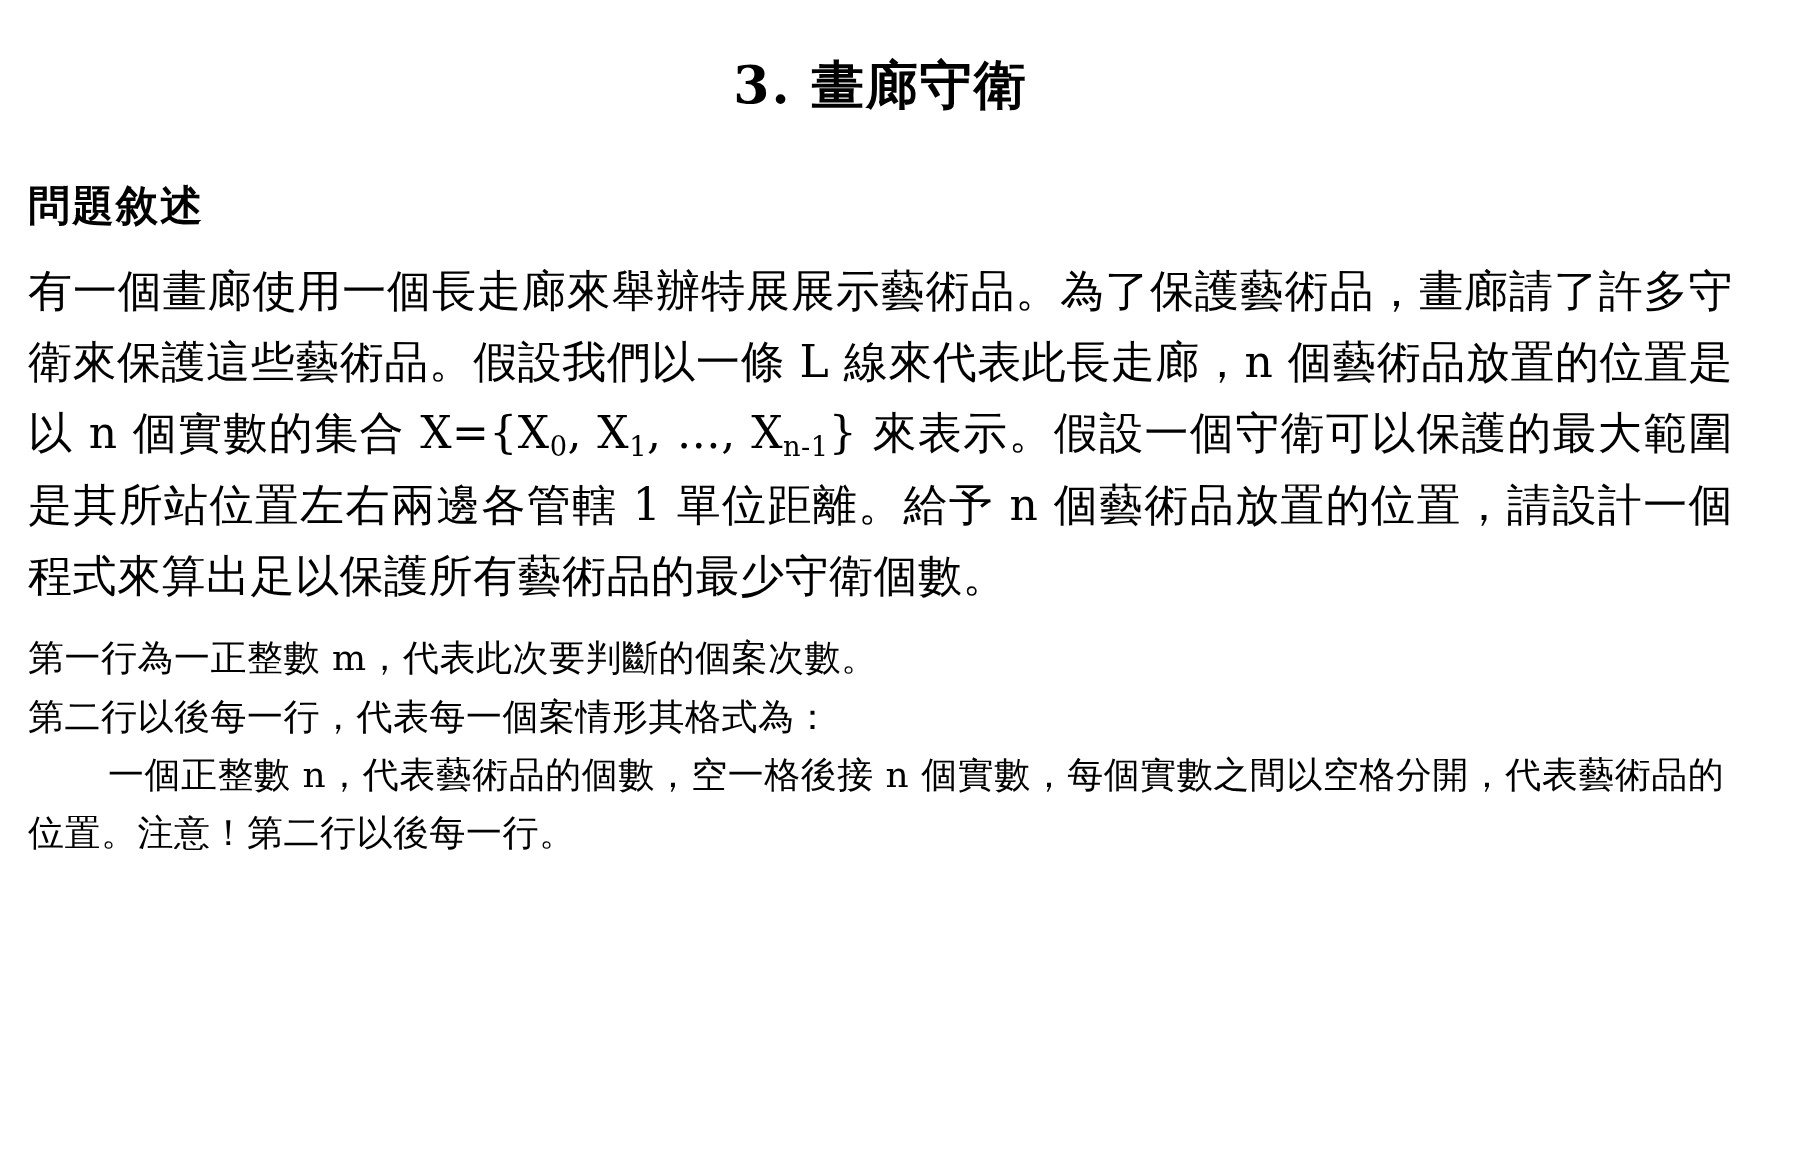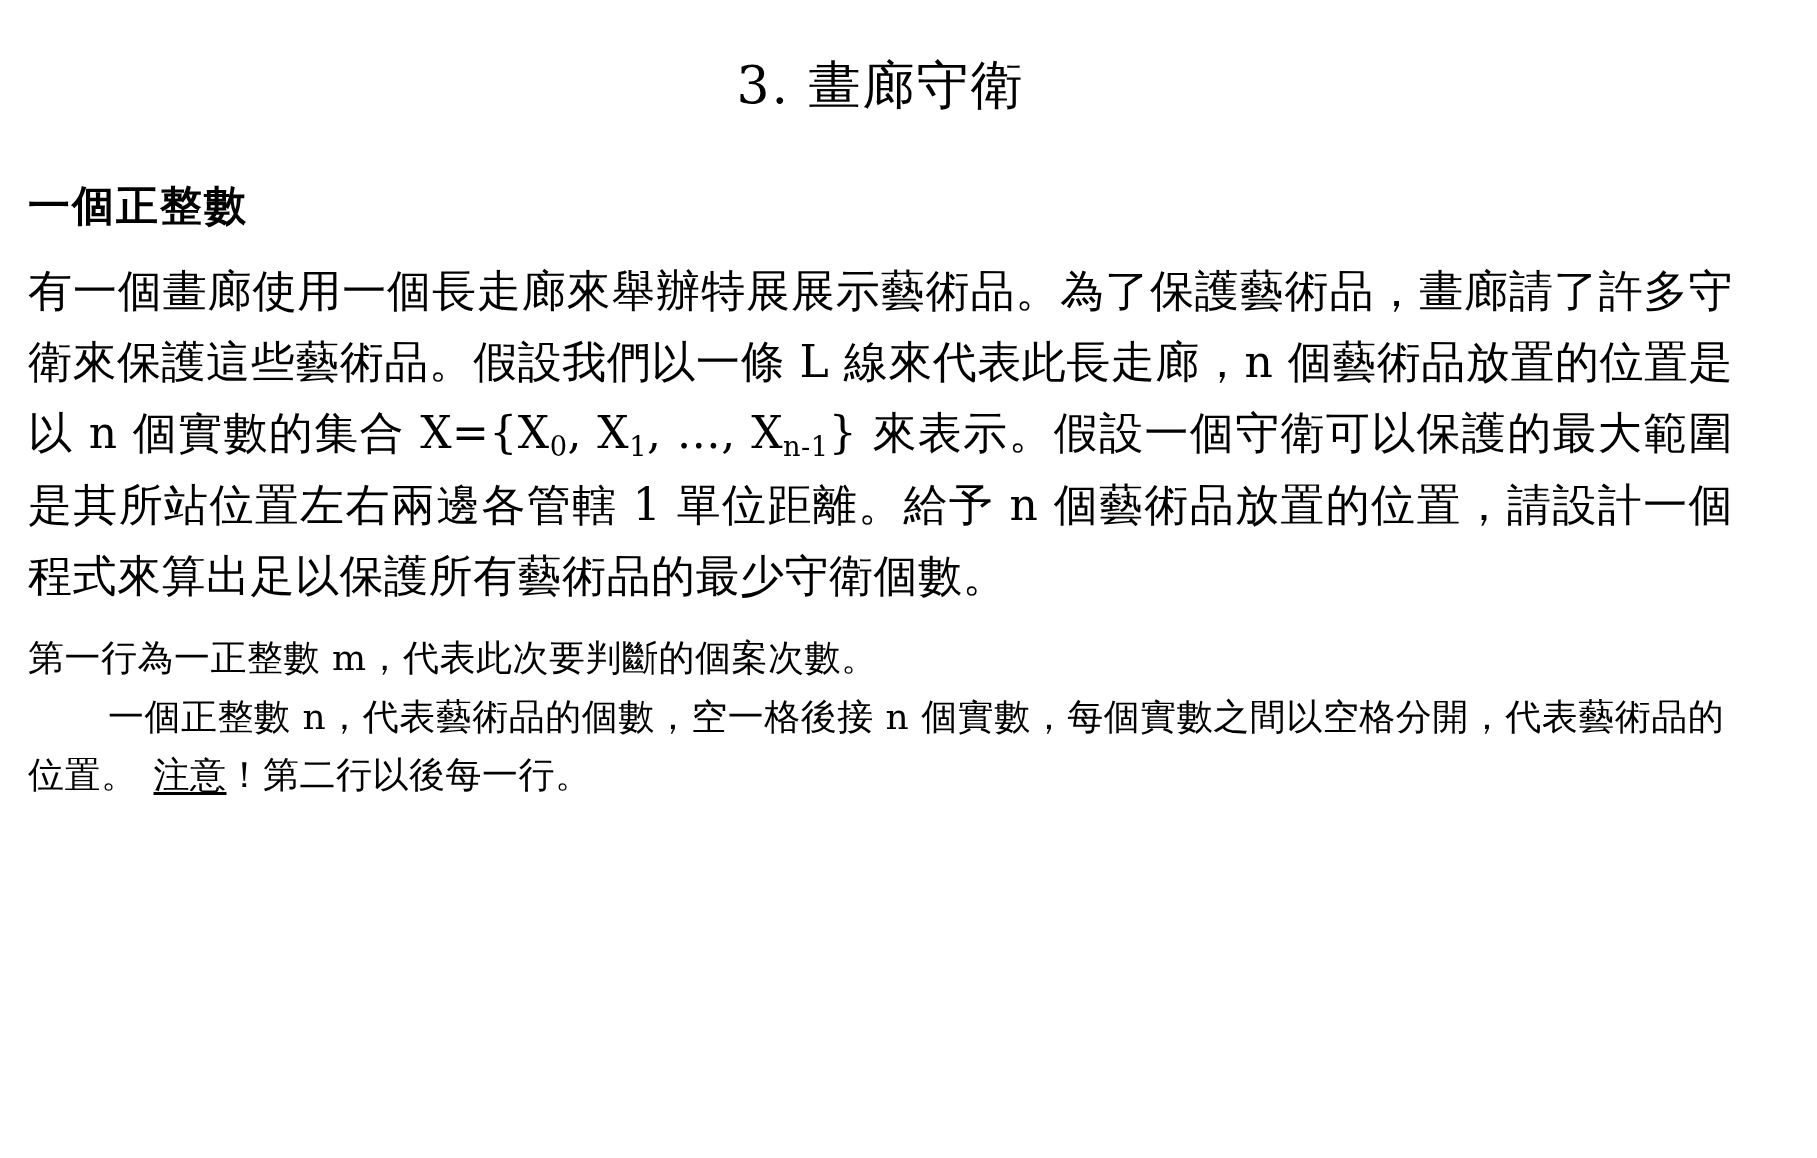--- a/index.html
+++ b/index.html
@@ -17,21 +17,21 @@
   .page {
     width: 1817px;
     height: 1158px;
     box-sizing: border-box;
     padding: 28px 84px 0 28px;
     position: relative;
   }
   .doc-title {
     text-align: center;
     font-size: 52px;
-    font-weight: 400;
+    font-weight: 700;
     letter-spacing: 2px;
     margin: 26px 0 0 0;
     line-height: 1.2;
   }
   .section-heading {
     font-size: 42px;
     font-weight: 700;
     letter-spacing: 2px;
     margin: 0;
     line-height: 1.25;
@@ -54,34 +54,35 @@
     margin: 18px 0 0 0;
   }
   .para-line { display: block; }
   .indent { text-indent: 80px; }
   sub {
     font-size: 0.62em;
     vertical-align: baseline;
     position: relative;
     top: 0.28em;
   }
-  .underline { text-decoration: underline; text-underline-offset: 5px; margin-left: 16px; }
+  .underline { text-underline-offset: 5px; }
 </style>
 </head>
 <body>
 
 <div class="page">
 
   <h1 class="doc-title">3. 畫廊守衛</h1>
 
-  <h2 class="section-heading" id="problem-statement-heading">一個正整數</h2>
+  <h2 class="section-heading" id="problem-statement-heading">問題敘述</h2>
 
   <p class="para">
     <span>有一個畫廊使用一個長走廊來舉辦特展展示藝術品。為了保護藝術品，畫廊請了許多守衛來保護這些藝術品。假設我們以一條 L 線來代表此長走廊，n 個藝術品放置的位置是以 n 個實數的集合 X={X</span><sub>0</sub><span>, X</span><sub>1</sub><span>, …, X</span><sub>n-1</sub><span>} 來表示。假設一個守衛可以保護的最大範圍是其所站位置左右兩邊各管轄 1 單位距離。給予 n 個藝術品放置的位置，請設計一個程式來算出足以保護所有藝術品的最少守衛個數。</span>
   </p>
 
 
   <div class="para-tight">
     <span class="para-line">第一行為一正整數 m，代表此次要判斷的個案次數。</span>
+    <span class="para-line">第二行以後每一行，代表每一個案情形其格式為：</span>
     <span class="para-line indent"><span>一個正整數 n，代表藝術品的個數，空一格後接 n 個實數，每個實數之間以空格分開，代表藝術品的位置。</span><span class="underline">注意</span><span>！第二行以後每一行。</span></span>
   </div>
 
 </div>
 
 </body></html>

